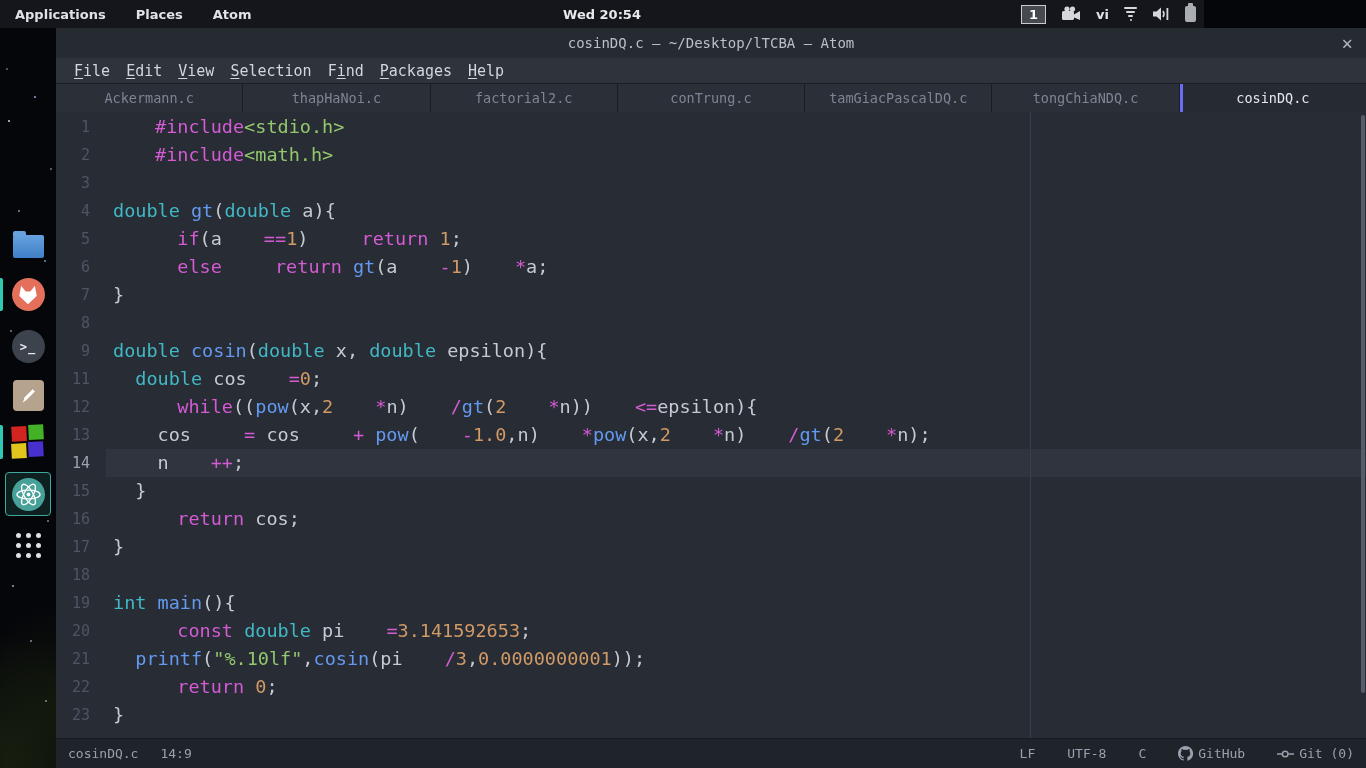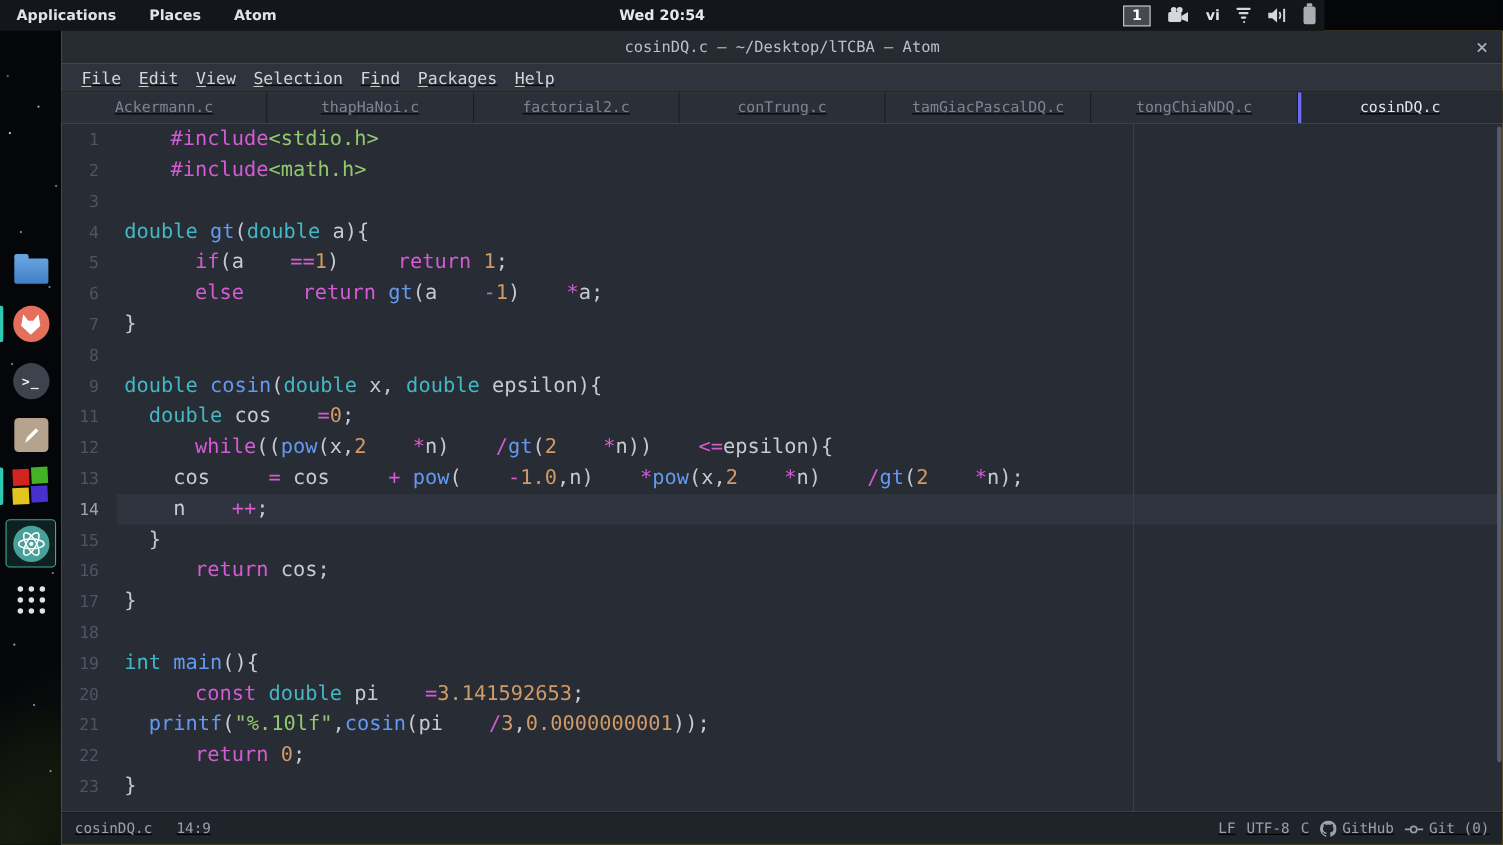--- a/index.html
+++ b/index.html
@@ -56,22 +56,22 @@
   .sq-green { left:18px; top:0;    background:#43b227; }
   .sq-yellow{ left:0;    top:18px; background:#e2c41f; }
   .sq-blue  { left:17px; top:17px; background:#4730cd; }
   .atom-box { width:46px; height:44px; border:1px solid #3da99c; border-radius:4px;
               background:rgba(60,168,152,.16); display:flex; align-items:center; justify-content:center; }
   .icon-atom { width:33px; height:33px; border-radius:50%; background:#47a198; display:flex; align-items:center; justify-content:center; }
   .icon-apps { display:grid; grid-template-columns:repeat(3,5px); grid-template-rows:repeat(3,5px); gap:5px; }
   .icon-apps i { width:5px; height:5px; border-radius:50%; background:#dfe2e5; }
 
   
-  .window { position:absolute; left:56px; top:28px; width:1310px; height:740px; background:#fde047;
-            font-family:"DejaVu Sans Mono",monospace; z-index:45; display:flex; flex-direction:column;text-decoration:underline; }
+  .window { position:absolute; left:56px; top:28px; width:1310px; height:740px; background:#f0abfc;
+            font-family:"DejaVu Sans Mono",monospace; z-index:45; display:flex; flex-direction:column; }
   .titlebar { height:30px; background:#262a31; display:flex; align-items:center; position:relative; flex:none; }
   .title { position:absolute; left:0; right:0; text-align:center; color:#b9c0ca; font-size:14px; }
   .close-btn { position:absolute; right:13px; top:0; height:30px; display:flex; align-items:center;
                color:#aab1bb; font-size:19px; cursor:default; }
   .menubar { height:26px; background:#2f333c; display:flex; align-items:center; padding-left:10px;
              border-bottom:1px solid #1b1e24; flex:none; }
   .menu-item { color:#d2d6dd; font-size:15px; padding:0 8px; }
   .menu-item u { text-decoration:underline; text-underline-offset:2px; }
   .tabbar { height:28px; background:#22252c; display:flex; flex:none; }
   .tab { flex:1 1 0; display:flex; align-items:center; justify-content:center; font-size:13.5px;
@@ -92,21 +92,21 @@
   .tk-num { color:#d19a66; }
   .tk-str { color:#94c86e; }
   .tk-pl { color:#c5cad3; }
   .wrap-guide { position:absolute; left:974px; top:0; bottom:0; width:1px; background:#3a3f4b; z-index:3; }
   .scrollbar-thumb { position:absolute; right:1px; top:3px; width:4px; height:578px;
                      background:#565c69; border-radius:2px; z-index:4; }
 
   .statusbar { height:30px; background:#1f232a; border-top:1px solid #171a1f; display:flex;
                align-items:center; font-size:13px; color:#9aa1ae; flex:none; padding:0 12px; }
   .status-left { display:flex; gap:22px; }
-  .status-right { margin-left:auto; display:flex; gap:10px; align-items:center; }
+  .status-right { margin-left:auto; display:flex; gap:32px; align-items:center; }
   .status-item { display:flex; align-items:center; gap:5px; }
   .status-item svg { display:block; }
 </style>
 </head>
 <body>
 
 <div class="wallpaper">
     <div class="stars"></div>
   </div>
 

